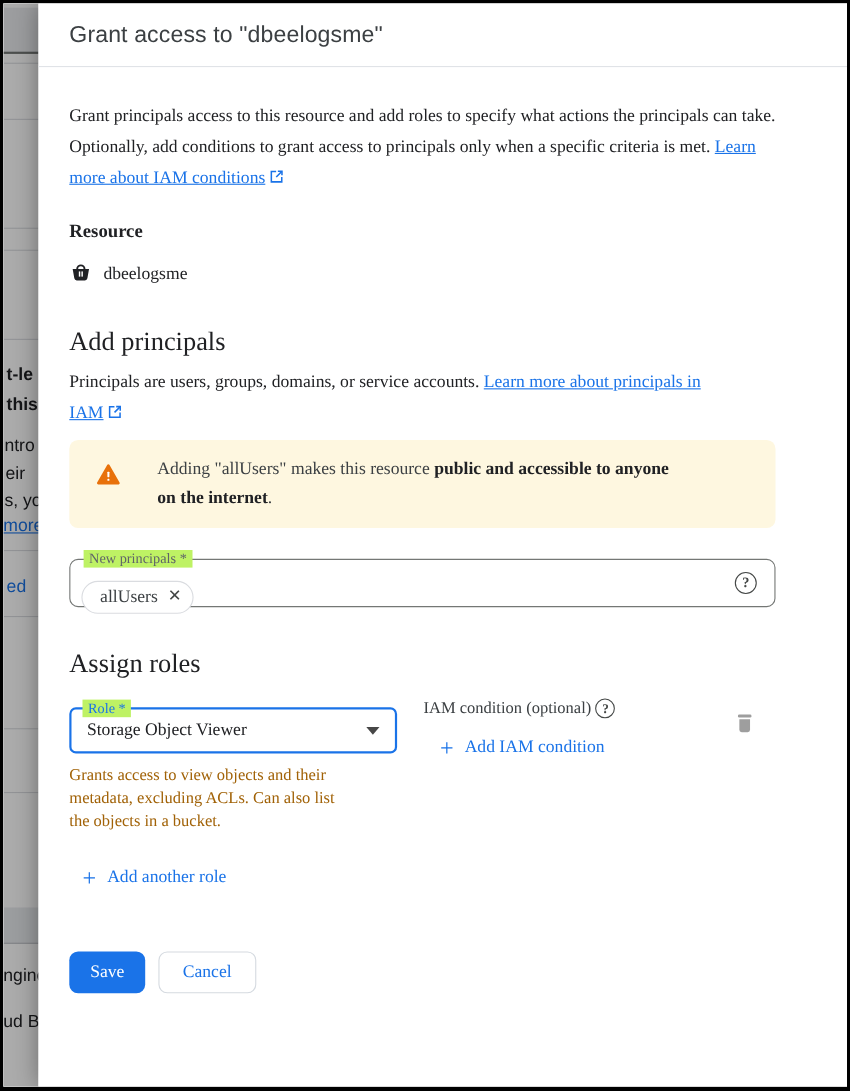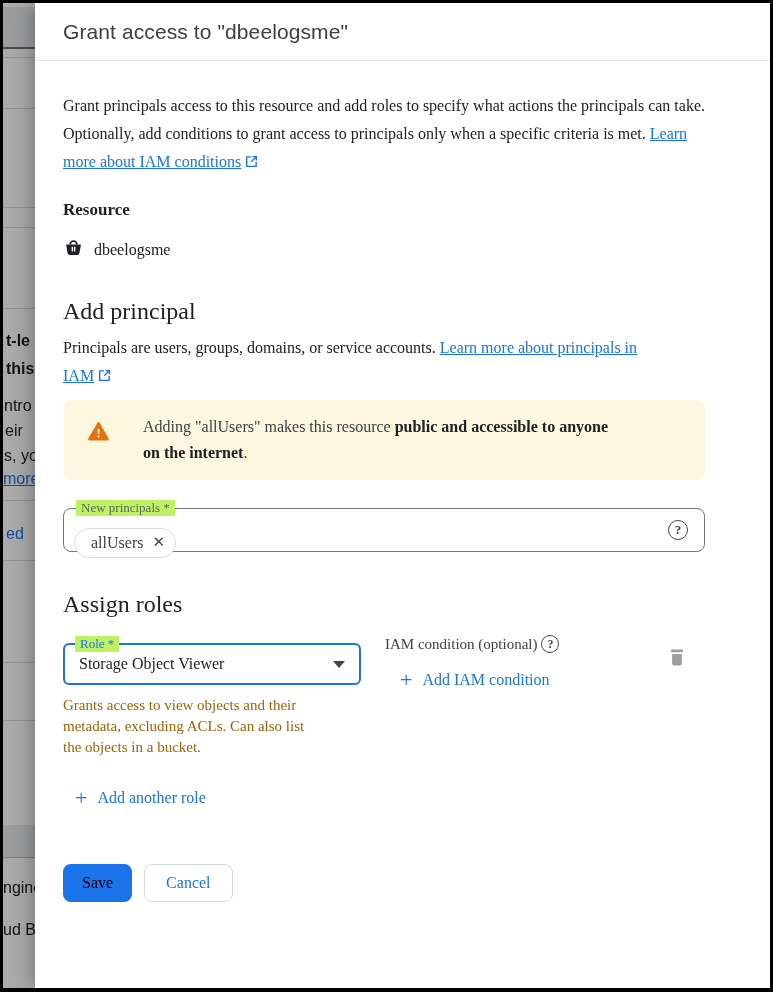--- a/index.html
+++ b/index.html
@@ -75,21 +75,21 @@
                  font-size:16px; font-weight:500; cursor:pointer; white-space:nowrap; }
   .blue-action .plus { font-size:22px; font-weight:400; line-height:1; }
   .iam-add { margin:16px 0 0 15px; }
   .trash { margin-left:auto; margin-right:19px; margin-top:12px; cursor:pointer; }
 
   .add-role { margin-top:29px; margin-left:12px; }
 
   .footer { margin-top:55px; display:flex; gap:12px; }
   .btn { height:38px; border-radius:8px; font-family:inherit; font-size:16px; font-weight:500;
          cursor:pointer; display:inline-flex; align-items:center; justify-content:center; }
-  .btn-save { background:#1a73e8; color:#000000; border:none; padding:0 19px; }
+  .btn-save { background:#1a73e8; color:#ffffff; border:none; padding:0 19px; }
   .btn-cancel { background:#fff; color:#1a73e8; border:1px solid #d5dae0; padding:0 21px; }
 </style>
 </head>
 <body>
 
 <div class="frame">
 
   <div class="bg-strip">
     <div class="bg-block1"></div>
     <div class="bg-line" style="top:54px"></div>
@@ -135,21 +135,21 @@
       <div class="res-row">
         <svg width="21" height="21" viewBox="0 0 24 24">
           <path d="M3.5 7.5h17l-1.7 9.7A2.6 2.6 0 0 1 16.2 19.3H7.8a2.6 2.6 0 0 1-2.6-2.1L3.5 7.5z" fill="#202124"></path>
           <path d="M8.2 7.5a3.8 3.8 0 0 1 7.6 0" fill="none" stroke="#202124" stroke-width="2"></path>
           <rect x="9.9" y="10" width="1.5" height="5.4" fill="#fff"></rect>
           <rect x="12.6" y="10" width="1.5" height="5.4" fill="#fff"></rect>
         </svg>
         <span>dbeelogsme</span>
       </div>
 
-      <h2 class="sect">Add principal</h2>
+      <h2 class="sect">Add principals</h2>
 
       <p class="body p-principals">
         <span>Principals are users, groups, domains, or service accounts. </span><a class="link"><span class="lt">Learn more about principals in IAM</span><svg class="ext" width="13" height="13" viewBox="0 0 14 14">
               <path d="M12 7.5V12.2H1.8V2h4.7" fill="none" stroke="#1a73e8" stroke-width="1.5"></path>
               <path d="M8.2 1.8h4v4" fill="none" stroke="#1a73e8" stroke-width="1.5"></path>
               <path d="M12 2L6.6 7.4" fill="none" stroke="#1a73e8" stroke-width="1.5"></path>
             </svg></a>
       </p>
 
       <div class="warn">

